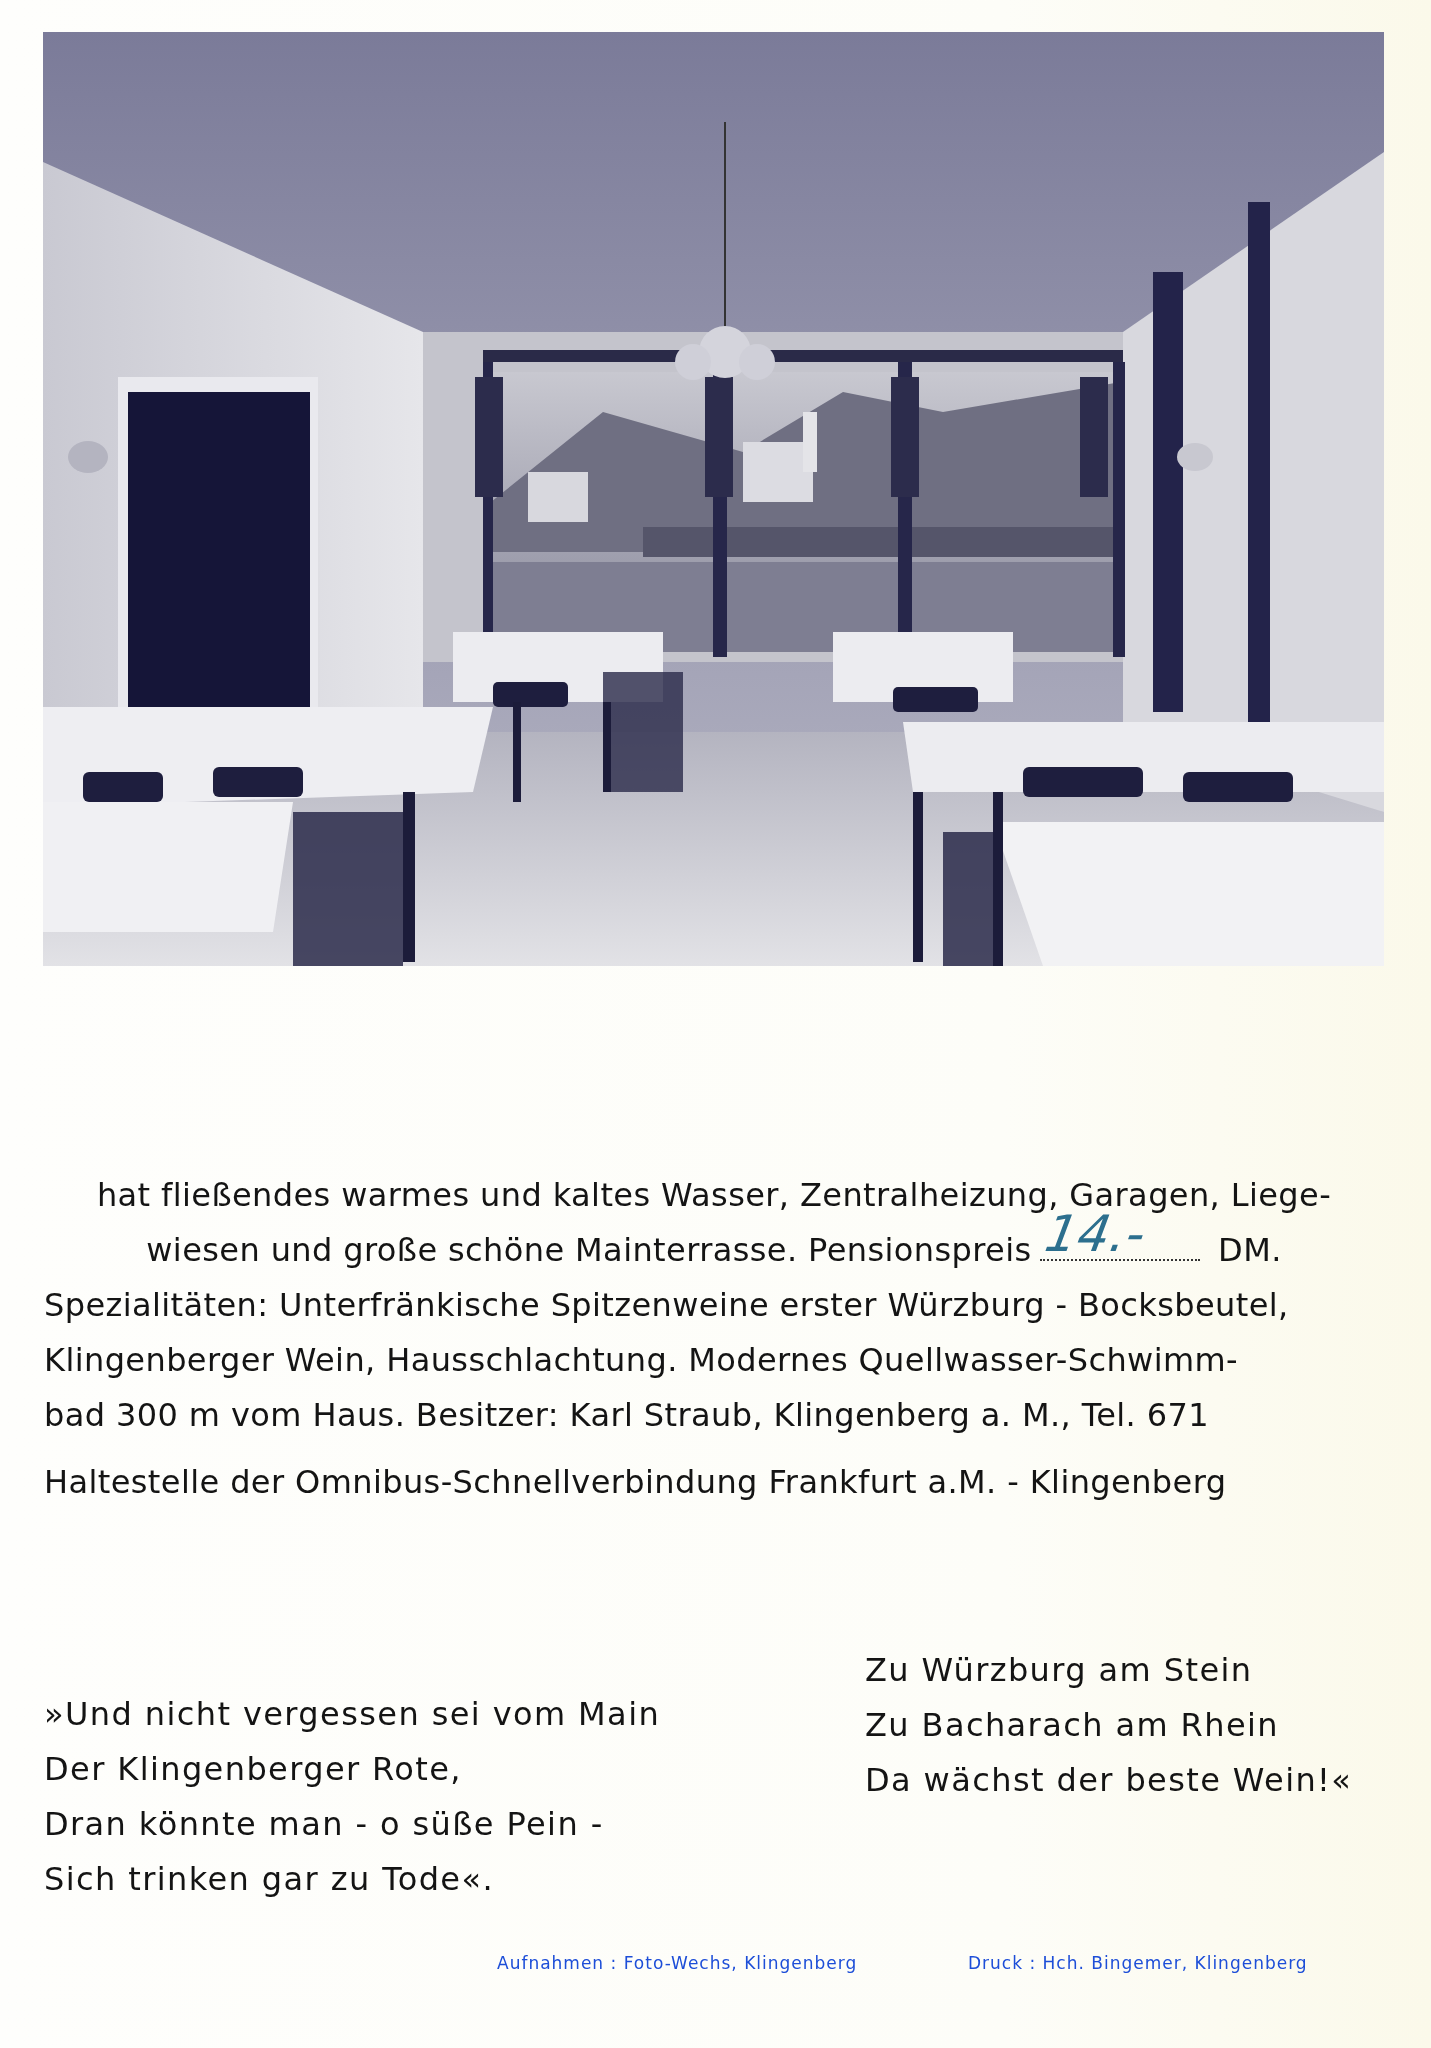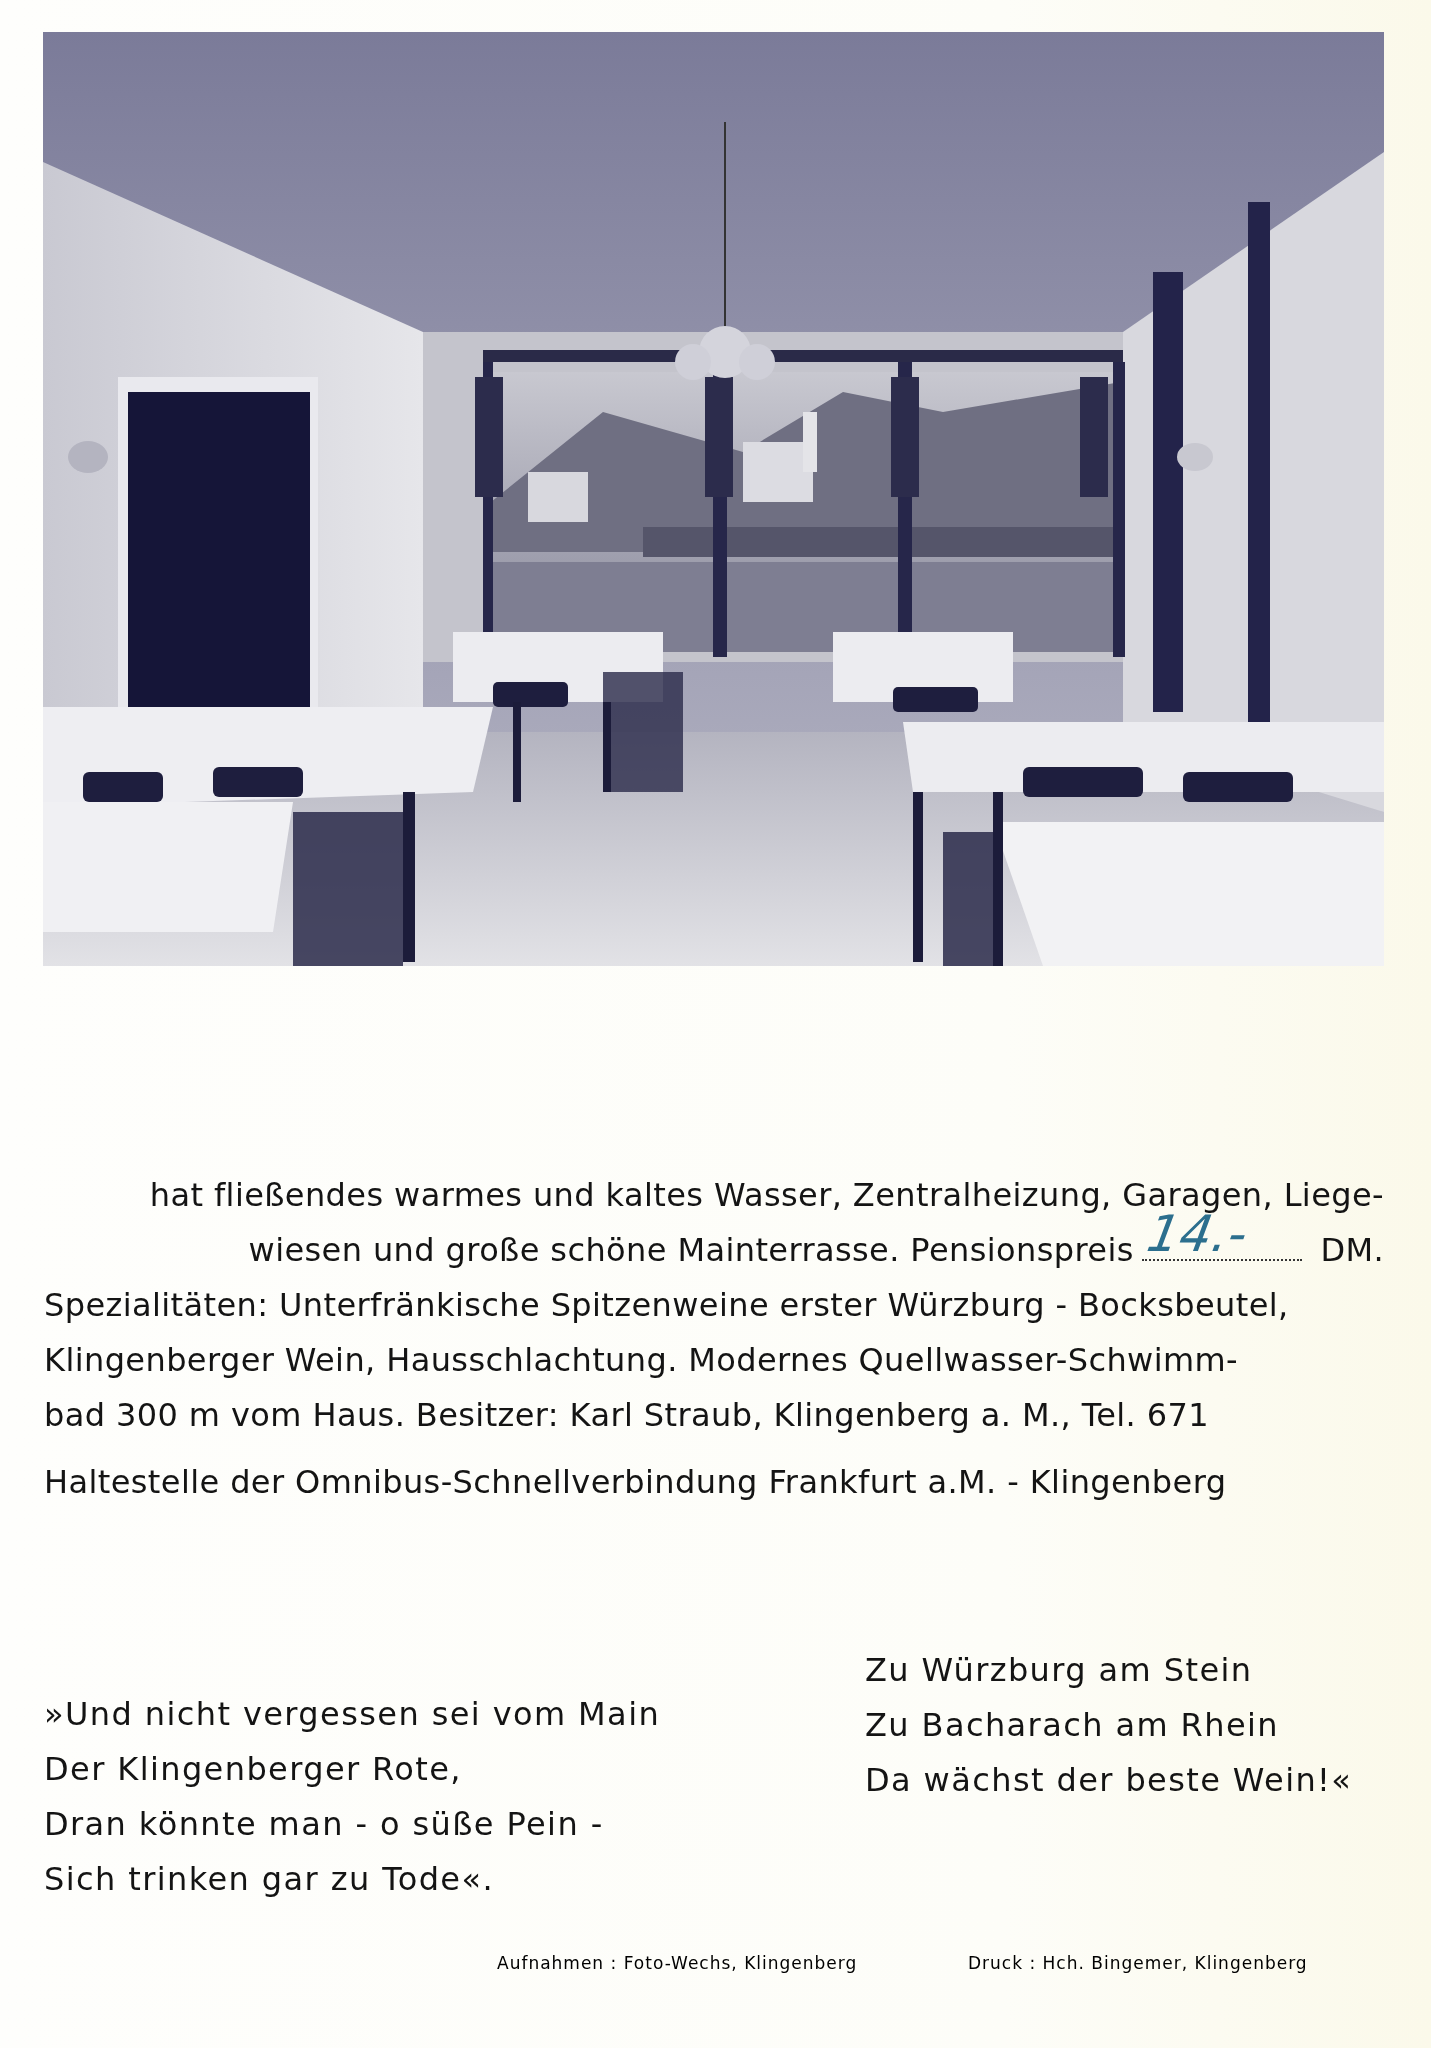--- a/index.html
+++ b/index.html
@@ -3,27 +3,27 @@
 <meta charset="utf-8">
 <style>
   html,body{margin:0;padding:0;}
   body{width:1431px;height:2048px;background:#fdfdf9;position:relative;overflow:hidden;font-family:"DejaVu Sans",sans-serif;color:#141414;}
   .page-bg{position:absolute;inset:0;background:linear-gradient(90deg,#fefefc 0%,#fdfdf8 70%,#fbf9ea 100%);}
   .photo{position:absolute;left:43px;top:32px;width:1341px;height:934px;overflow:hidden;background:#8f8fa8;}
   .photo svg{display:block;width:100%;height:100%;}
   .text-block{position:absolute;left:44px;top:1168px;width:1340px;}
   .line{font-size:32px;line-height:55px;white-space:nowrap;letter-spacing:0.4px;transform-origin:left;}
   .line.gap{margin-top:12px;}
-  .justify{display:flex;justify-content:flex-end;}
+  .justify{display:flex;justify-content:center;}
   .price-slot{display:inline-block;position:relative;width:160px;border-bottom:2px dotted #333;height:24px;margin:0 8px;}
   .handwritten{position:absolute;left:6px;top:-28px;font-family:"DejaVu Sans",sans-serif;font-style:italic;font-size:50px;color:#2c6f8e;transform:skewX(-10deg);}
   .poem{position:absolute;top:1643px;font-size:32px;line-height:55px;letter-spacing:1.4px;}
   .poem.left{left:44px;margin-top:44px;}
   .poem.right{left:865px;}
-  .footer{position:absolute;top:1953px;font-size:17px;letter-spacing:1px;color:#000000;}
+  .footer{position:absolute;top:1953px;font-size:17px;letter-spacing:1px;color:#1d4ed8;}
   .footer.left{left:497px;}
   .footer.right{left:968px;}
 </style>
 </head>
 <body>
 
 <div class="page-bg"></div>
 
 <div class="photo">
   <svg viewBox="0 0 1341 934" preserveAspectRatio="none">

